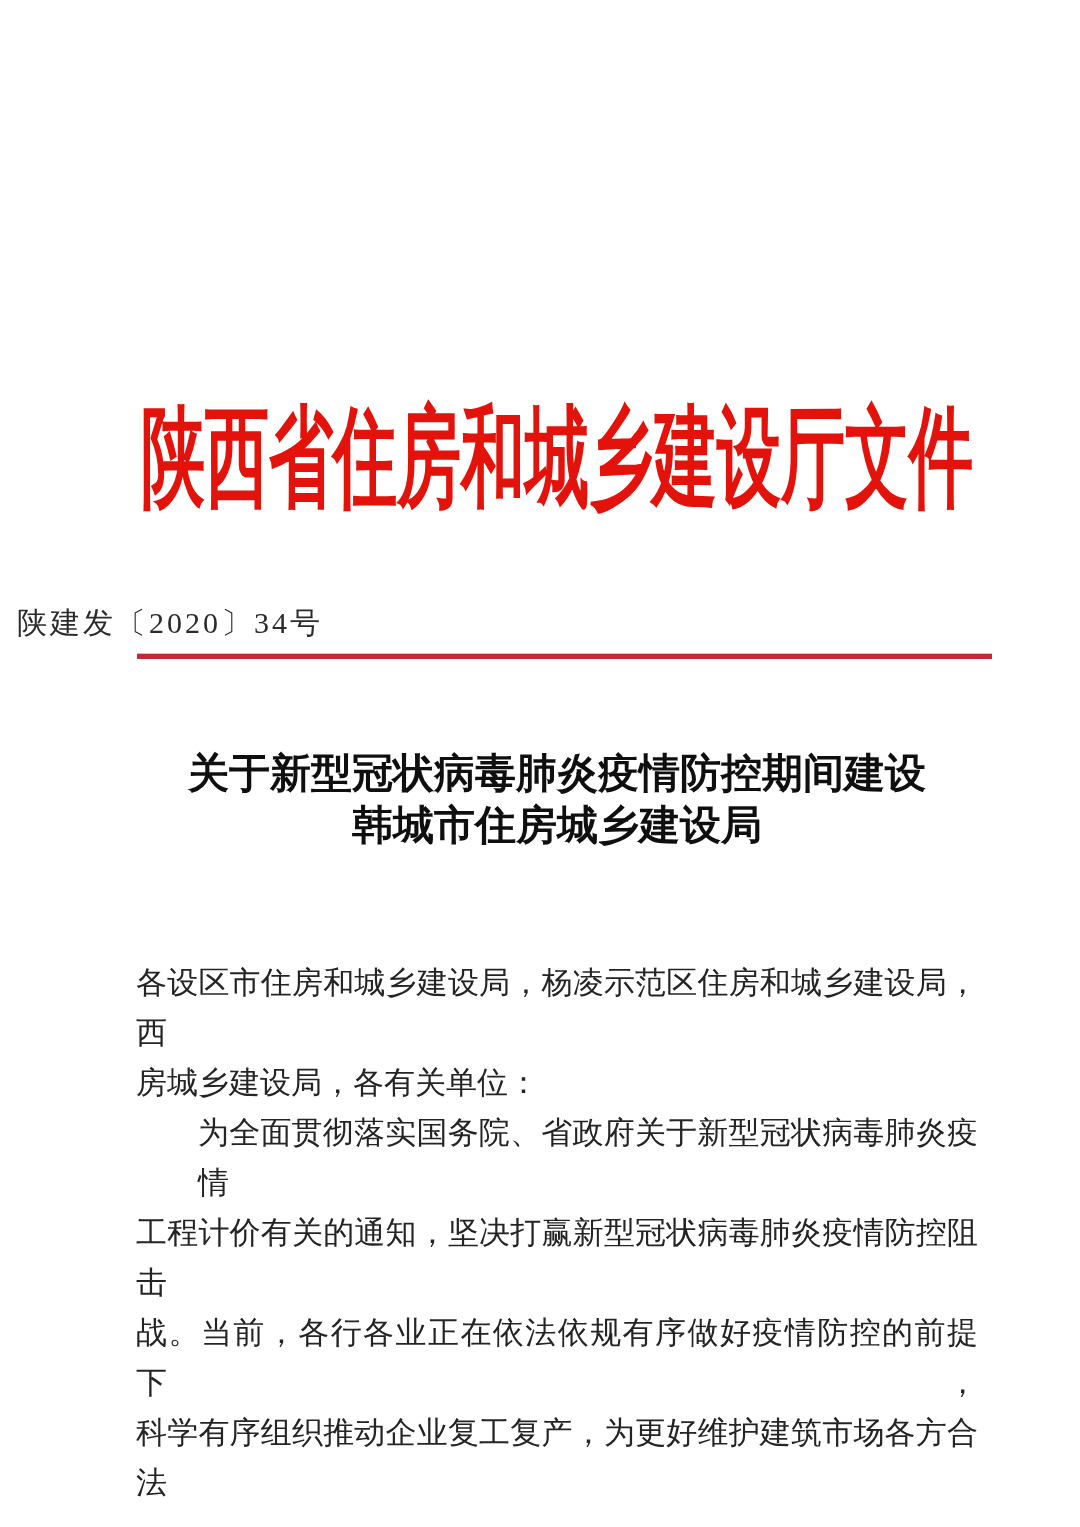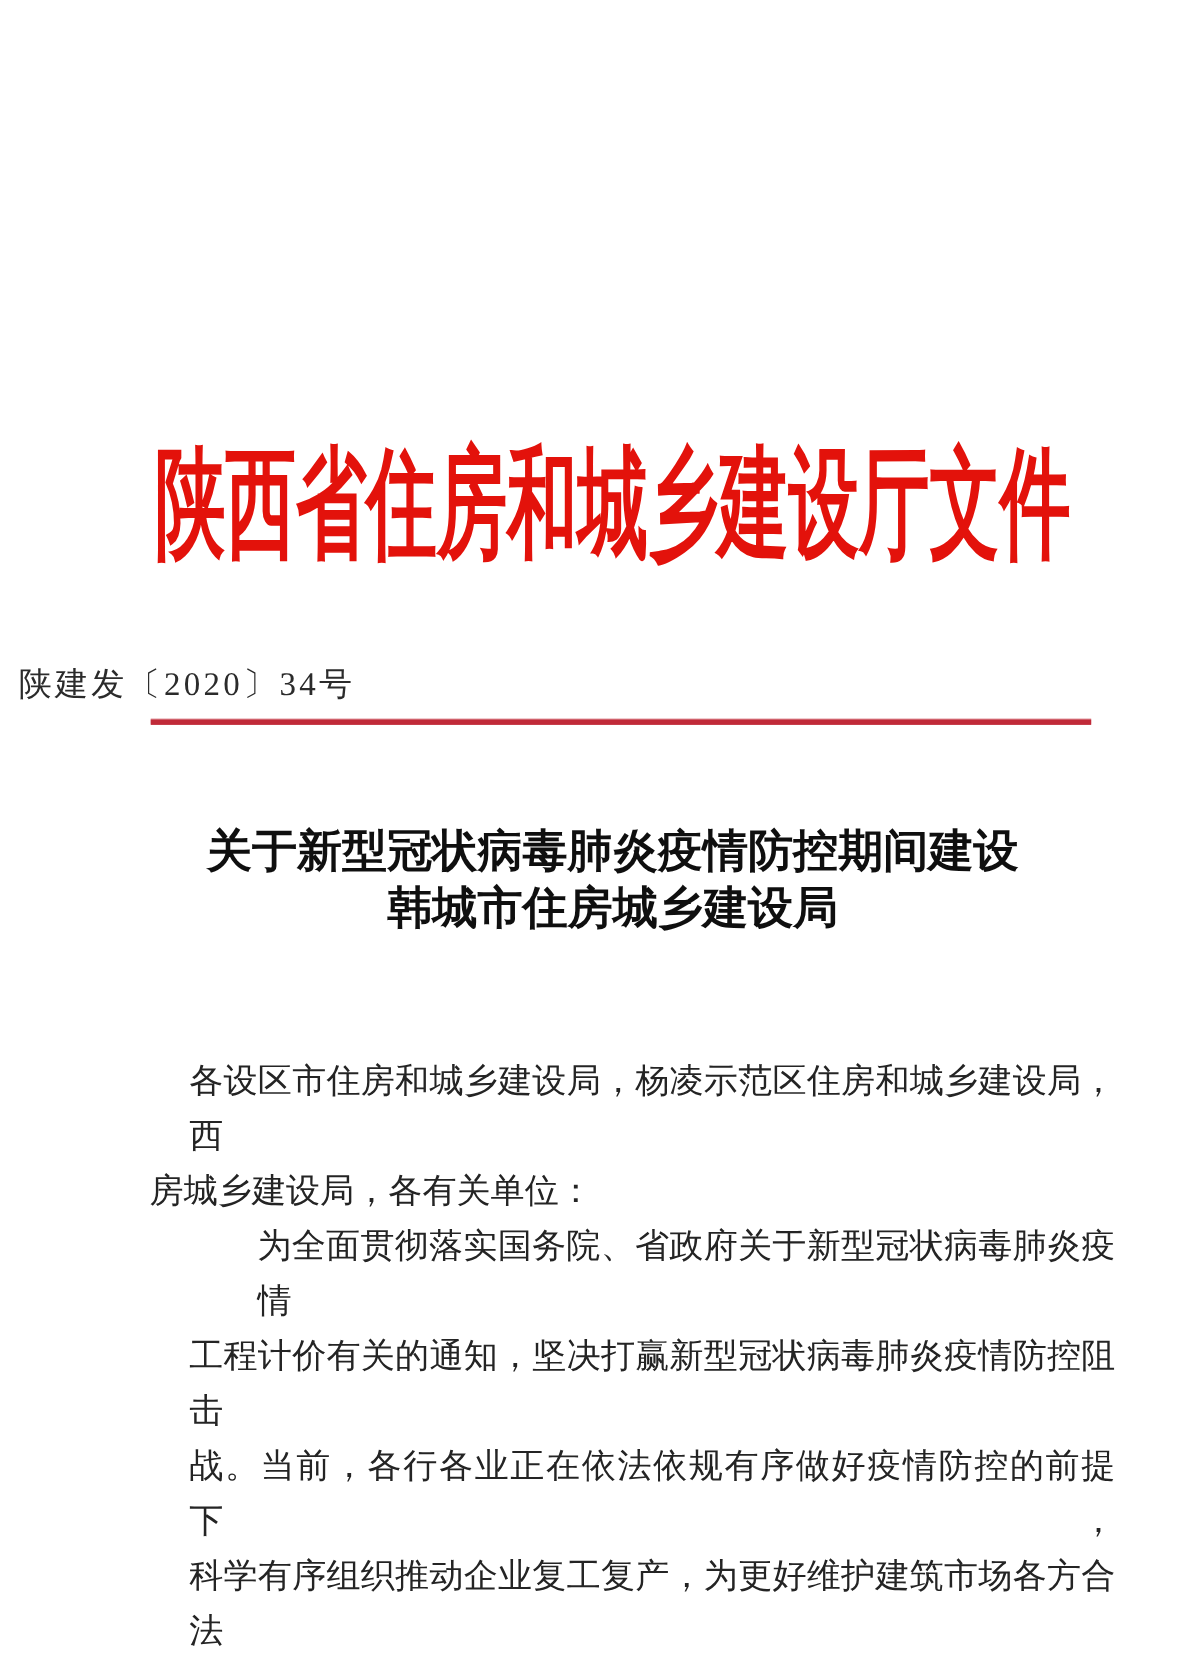--- a/index.html
+++ b/index.html
@@ -87,21 +87,20 @@
   }
   .body-line {
     width: 100%;
     white-space: nowrap;
   }
   .body-line.just {
     white-space: normal;
     text-align: justify;
     text-align-last: justify;
     text-justify: inter-character;
-    margin-left: 36px;
   }
   .body-line.indent {
     padding-left: 62px;
   }
 </style>
 </head>
 <body>
 
 <div class="page">
 

